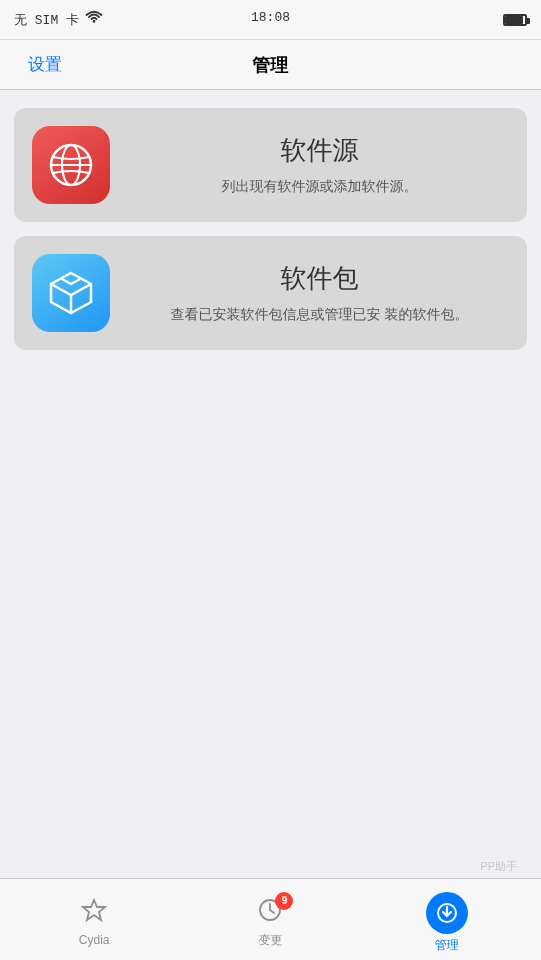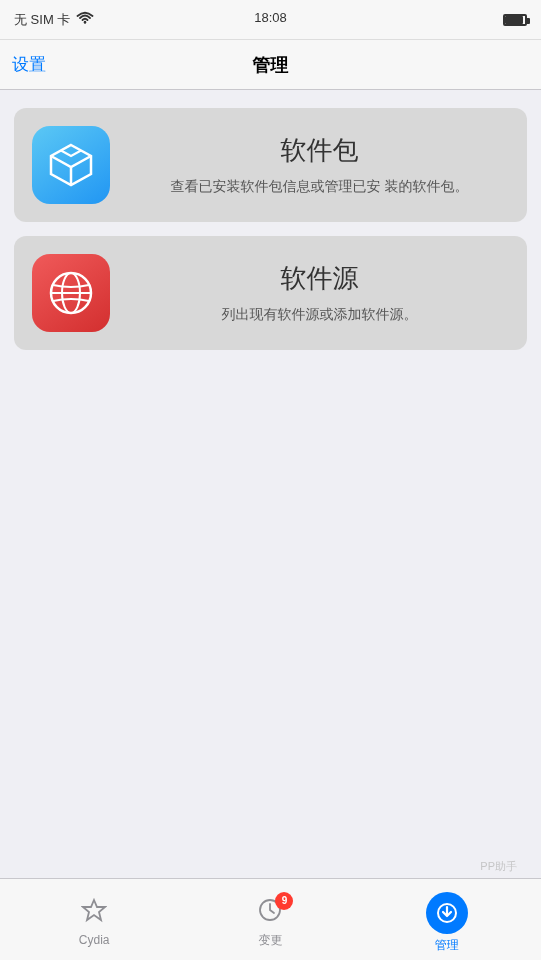--- a/index.html
+++ b/index.html
@@ -15,20 +15,21 @@
     
     .status-bar {
       width: 100%;
       height: 40px;
       background: #f7f7f7;
       display: flex;
       align-items: center;
       justify-content: space-between;
       padding: 0 14px;
       border-bottom: 1px solid #ddd;
+      font-family: Liberation Mono, monospace;
     }
     .status-left {
       font-size: 13px;
       color: #333;
       display: flex;
       align-items: center;
       gap: 6px;
     }
     .status-center {
       font-size: 13px;
@@ -75,21 +76,21 @@
       height: 50px;
       background: #f7f7f7;
       border-bottom: 1px solid #c8c7cc;
       display: flex;
       align-items: center;
       justify-content: center;
       position: relative;
     }
     .nav-back {
       position: absolute;
-      left: 12px;
+      left: 28px;
       color: #007aff;
       font-size: 17px;
       cursor: pointer;
     }
     .nav-title {
       font-size: 18px;
       font-weight: 600;
       color: #000;
     }
 
@@ -247,51 +248,51 @@
 </div>
 
 <div class="nav-bar">
   <div class="nav-back">设置</div>
   <div class="nav-title">管理</div>
 </div>
 
 <div class="main-content">
 
   <div class="card">
-    <div class="app-icon app-icon-packages">
-      <svg width="52" height="52" viewBox="0 0 52 52">
-        <polygon points="26,6 46,17 46,35 26,46 6,35 6,17" fill="none" stroke="white" stroke-width="2.5"></polygon>
-        <polyline points="6,17 26,28 46,17" stroke="white" stroke-width="2.5" fill="none"></polyline>
-        <line x1="26" y1="28" x2="26" y2="46" stroke="white" stroke-width="2.5"></line>
-        <polyline points="16,11.5 26,17 36,11.5" stroke="white" stroke-width="2" fill="none"></polyline>
-      </svg>
-    </div>
-    <div class="card-text">
-      <div class="card-title">软件包</div>
-      <div class="card-desc">查看已安装软件包信息或管理已安
-装的软件包。</div>
-    </div>
-  </div>
-
-  <div class="card">
     <div class="app-icon app-icon-sources">
       <svg width="52" height="52" viewBox="0 0 52 52">
         <circle cx="26" cy="26" r="20" fill="none" stroke="white" stroke-width="2.5"></circle>
         <ellipse cx="26" cy="26" rx="9" ry="20" fill="none" stroke="white" stroke-width="2"></ellipse>
         <line x1="6" y1="26" x2="46" y2="26" stroke="white" stroke-width="2"></line>
         <path d="M8,18 Q26,22 44,18" fill="none" stroke="white" stroke-width="1.8"></path>
         <path d="M8,34 Q26,30 44,34" fill="none" stroke="white" stroke-width="1.8"></path>
       </svg>
     </div>
     <div class="card-text">
       <div class="card-title">软件源</div>
       <div class="card-desc">列出现有软件源或添加软件源。</div>
     </div>
   </div>
 
+  <div class="card">
+    <div class="app-icon app-icon-packages">
+      <svg width="52" height="52" viewBox="0 0 52 52">
+        <polygon points="26,6 46,17 46,35 26,46 6,35 6,17" fill="none" stroke="white" stroke-width="2.5"></polygon>
+        <polyline points="6,17 26,28 46,17" stroke="white" stroke-width="2.5" fill="none"></polyline>
+        <line x1="26" y1="28" x2="26" y2="46" stroke="white" stroke-width="2.5"></line>
+        <polyline points="16,11.5 26,17 36,11.5" stroke="white" stroke-width="2" fill="none"></polyline>
+      </svg>
+    </div>
+    <div class="card-text">
+      <div class="card-title">软件包</div>
+      <div class="card-desc">查看已安装软件包信息或管理已安
+装的软件包。</div>
+    </div>
+  </div>
+
 
 </div>
 
 <div class="tab-bar">
 
   <div class="tab-item">
     <div class="tab-icon">
       <svg width="26" height="26" viewBox="0 0 26 26">
         <polygon points="13,2 16,9 24,9 18,14 20,22 13,17 6,22 8,14 2,9 10,9" fill="none" stroke="#8e8e93" stroke-width="1.8"></polygon>
       </svg>

